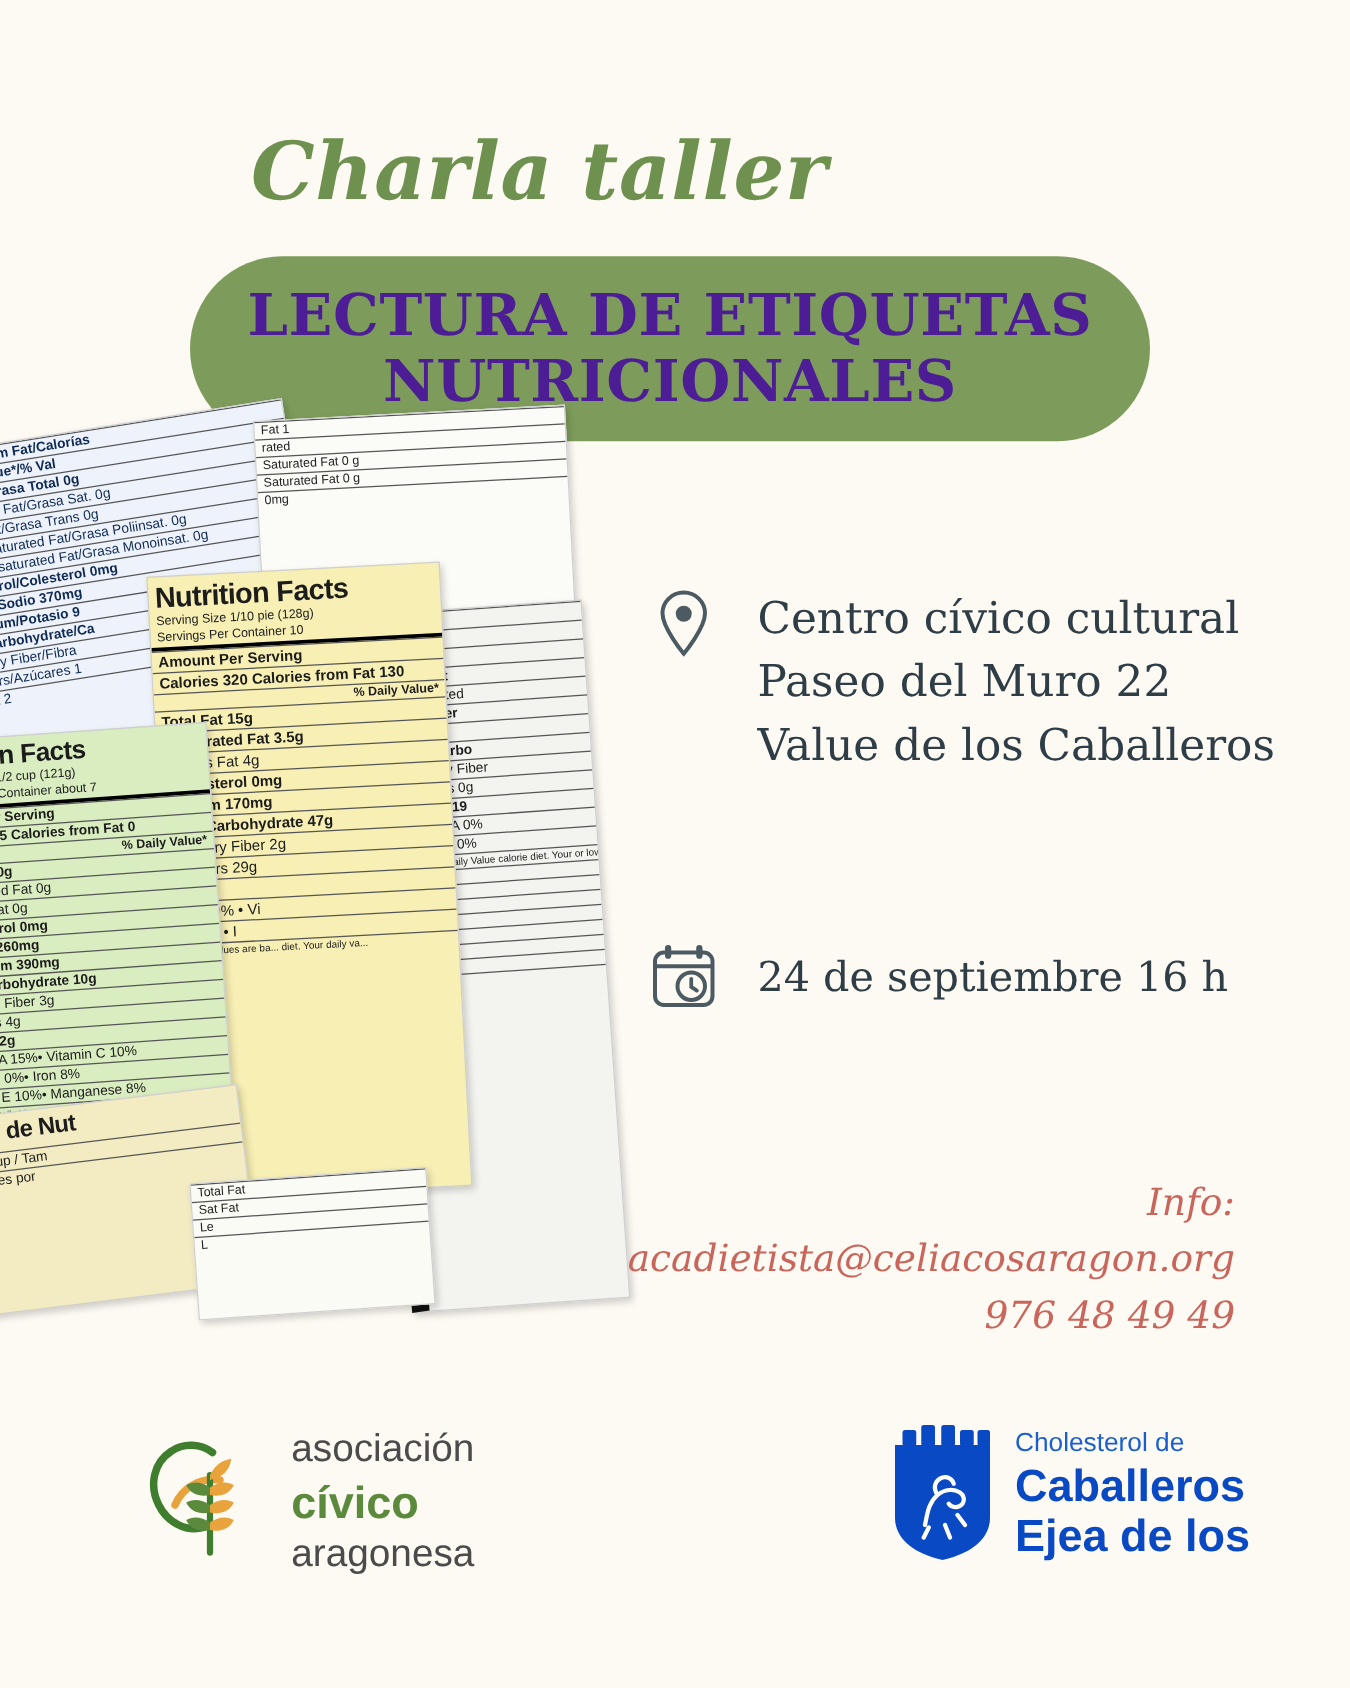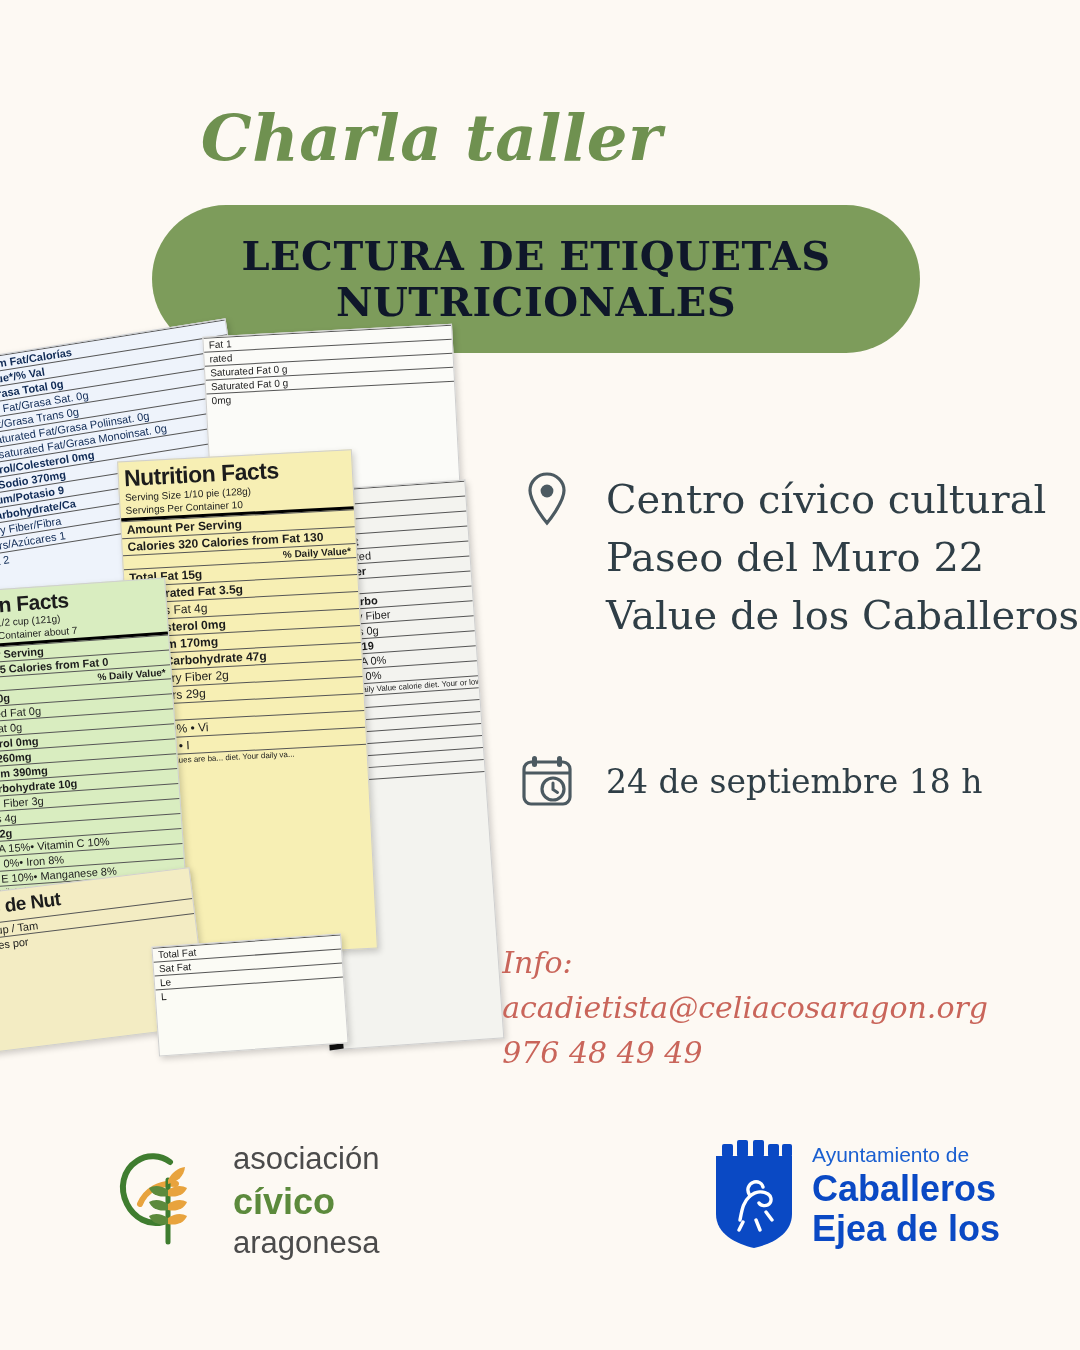--- a/index.html
+++ b/index.html
@@ -41,23 +41,23 @@
     display: flex;
     align-items: center;
     justify-content: center;
     text-align: center;
     box-sizing: border-box;
     padding: 0 30px;
   }
   .subtitle-pill .sub-text {
     font-family: "DejaVu Serif", serif;
     font-weight: bold;
-    font-size: 40px;
+    font-size: 46px;
     line-height: 1.15;
-    color: #0f172a;
+    color: #4c1d95;
     letter-spacing: 0.5px;
   }
 
   
   .collage {
     position: absolute;
     left: -20px;
     top: 340px;
     width: 520px;
     height: 680px;
@@ -151,21 +151,21 @@
   .info-venue {
     position: absolute;
     left: 518px;
     top: 470px;
     display: flex;
     align-items: flex-start;
     gap: 30px;
   }
   .venue-lines {
     font-family: "DejaVu Serif", serif;
-    font-size: 40px;
+    font-size: 35px;
     line-height: 1.45;
     color: #2f3e46;
   }
   .info-date {
     position: absolute;
     left: 518px;
     top: 752px;
     display: flex;
     align-items: center;
     gap: 30px;
@@ -173,20 +173,21 @@
   .date-text {
     font-family: "DejaVu Serif", serif;
     font-size: 33px;
     color: #2f3e46;
   }
 
   .contact {
     position: absolute;
     right: 92px;
     top: 940px;
+    text-align: right;
     font-family: "DejaVu Serif", serif;
     font-style: italic;
     color: #c9655a;
     line-height: 1.5;
   }
   .contact .c-info { font-size: 30px; }
   .contact .c-mail { font-size: 30px; }
   .contact .c-phone { font-size: 30px; }
 
   
@@ -378,21 +379,21 @@
   <span class="icon-circle">
     <svg width="54" height="54" viewBox="0 0 54 54" fill="none">
       <rect x="4" y="8" width="46" height="42" rx="7" stroke="#4c5a61" stroke-width="3.2" fill="none"></rect>
       <path d="M4 19h46" stroke="#4c5a61" stroke-width="3.2"></path>
       <rect x="12" y="2" width="5" height="11" rx="2.5" fill="#4c5a61"></rect>
       <rect x="37" y="2" width="5" height="11" rx="2.5" fill="#4c5a61"></rect>
       <circle cx="33" cy="35" r="11" fill="#fdf9f3" stroke="#4c5a61" stroke-width="3.2"></circle>
       <path d="M33 29v6.5l4.5 3" stroke="#4c5a61" stroke-width="3" stroke-linecap="round"></path>
     </svg>
   </span>
-  <div class="date-text">24 de septiembre 18 h</div>
+  <div class="date-text">24 de septiembre 16 h</div>
 </div>
 
 <div class="contact">
   <div class="c-info">Info:</div>
   <div class="c-mail">acadietista@celiacosaragon.org</div>
   <div class="c-phone">976 48 49 49</div>
 </div>
 
 <div class="logo-celiaca">
   <span class="mark">
@@ -424,17 +425,17 @@
       <rect x="27" y="0" width="11" height="17" rx="2" fill="#0a49c4"></rect>
       <rect x="43" y="0" width="11" height="17" rx="2" fill="#0a49c4"></rect>
       <rect x="58" y="4" width="11" height="13" rx="2" fill="#0a49c4"></rect>
       <rect x="72" y="4" width="10" height="13" rx="2" fill="#0a49c4"></rect>
       <path d="M30 80c2-10 3-18 10-24 6-5 13-5 18-2 3 2 4 6 2 9-3 4-9 3-11 0" stroke="#ffffff" stroke-width="3.4" fill="none" stroke-linecap="round"></path>
       <path d="M40 56c-4-6-2-12 4-14 4-1 8 1 9 5" stroke="#ffffff" stroke-width="3.4" fill="none" stroke-linecap="round"></path>
       <path d="M33 82l-4 8M46 80l4 10M56 72l6 8" stroke="#ffffff" stroke-width="3.4" stroke-linecap="round"></path>
     </svg>
   </span>
   <div class="ayto-words">
-    <div class="ayto-small">Ayuntamiento de</div>
+    <div class="ayto-small">Cholesterol de</div>
     <div class="ayto-big">Caballeros</div>
     <div class="ayto-big">Ejea de los</div>
   </div>
 </div>
 
 </body></html>

